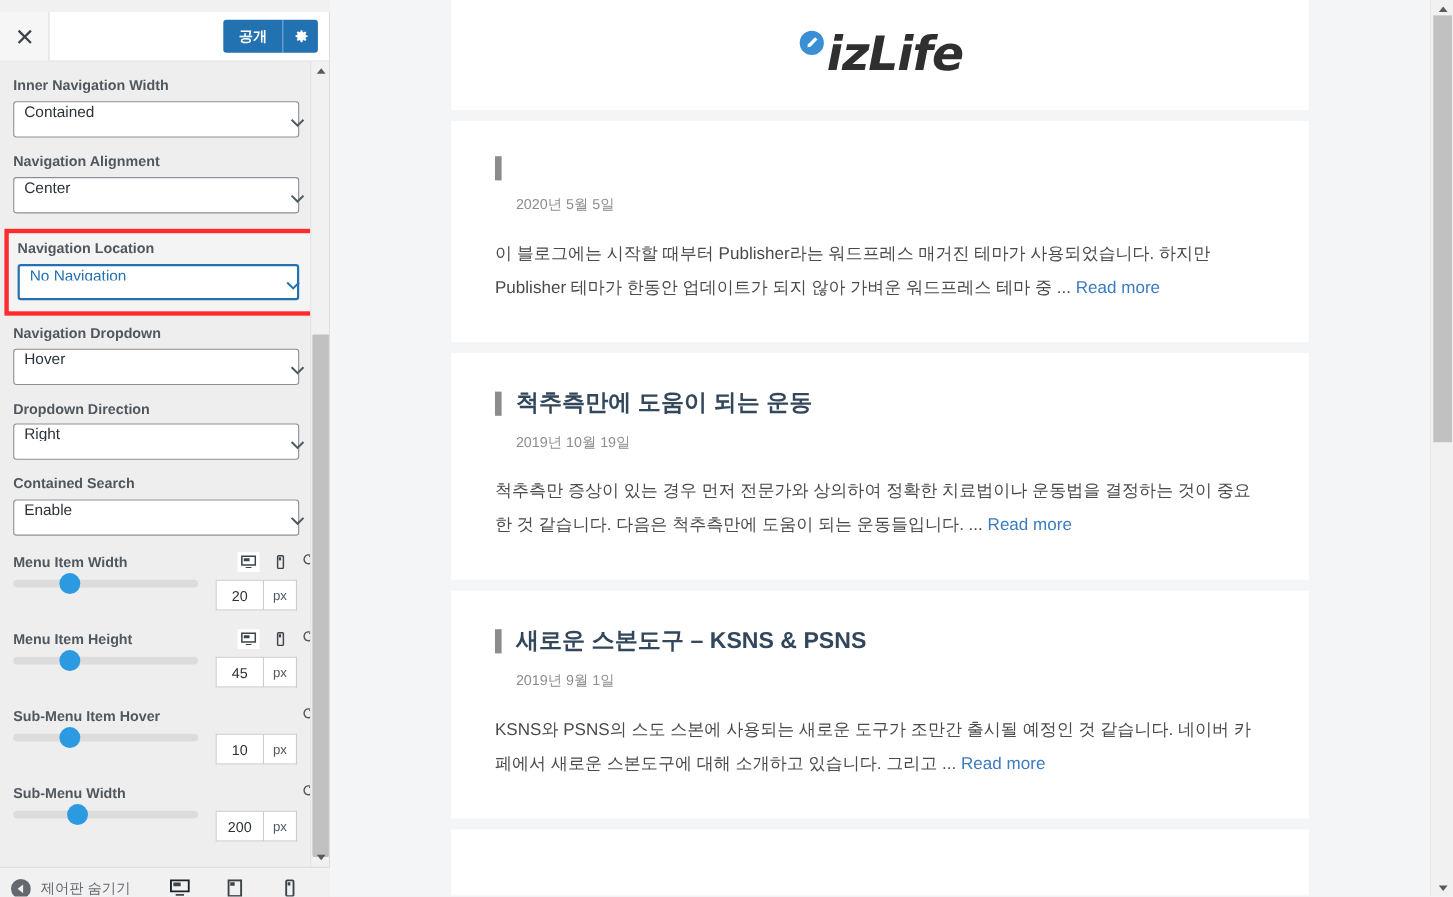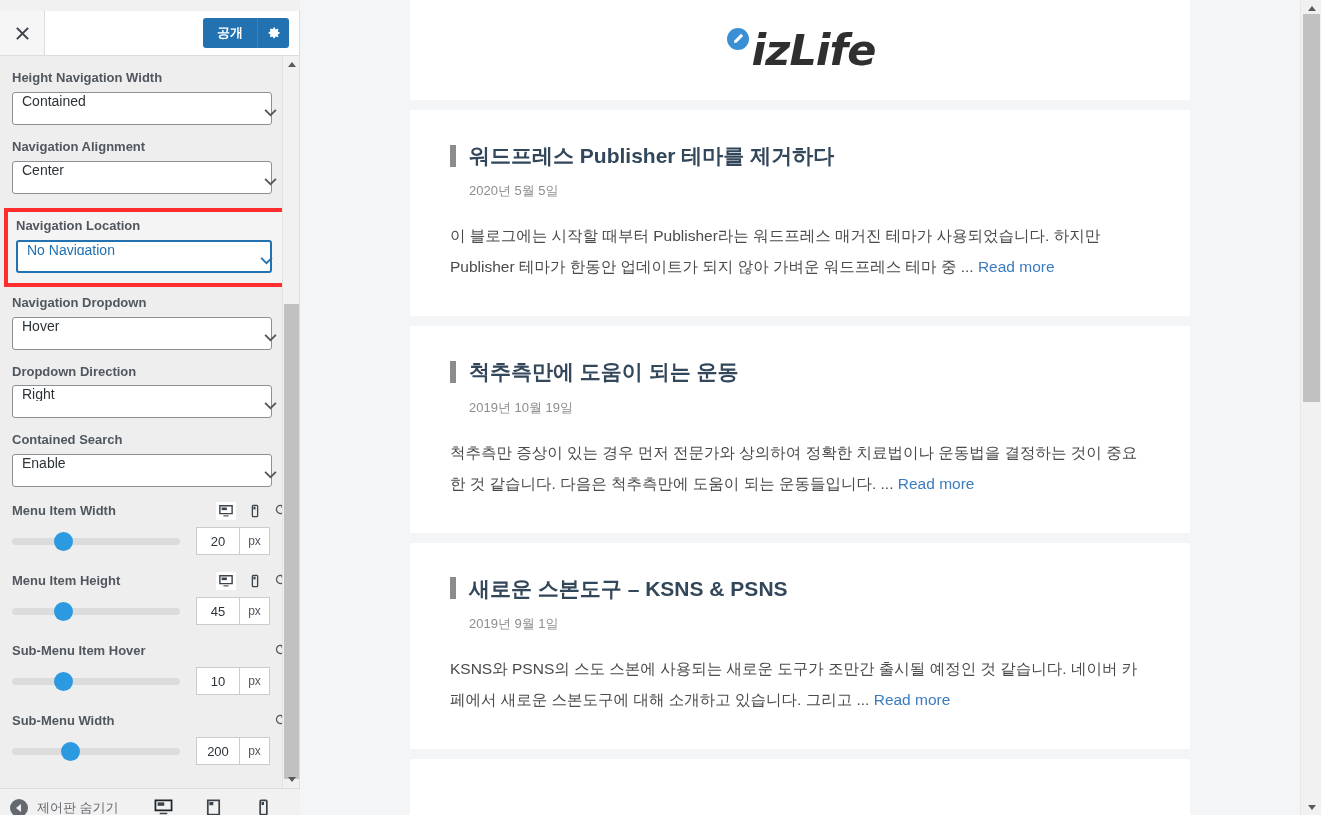--- a/index.html
+++ b/index.html
@@ -115,21 +115,21 @@
   .dev-ico {
     width: 20px; height: 18px;
     display: flex; align-items: center; justify-content: center;
     cursor: pointer;
   }
   .dev-ico.active { background: #fff; }
   .dev-ico svg { width: 14px; height: 14px; fill: #3c434a; }
   .reset-ico { cursor: pointer; }
   .reset-ico svg { width: 13px; height: 13px; fill: none; stroke: #50575e; stroke-width: 1.6; }
 
-  .slider-row { display: flex; align-items: center; }
+  .slider-row { display: flex; }
   .track {
     position: relative;
     width: 168px; height: 7px;
     background: #dcdcdc; border-radius: 4px;
     margin-right: 16px;
   }
   .thumb {
     position: absolute; top: -6px;
     width: 19px; height: 19px;
     border-radius: 50%;
@@ -323,21 +323,21 @@
             <path d="M18 11.1v-2.2l-2.1-.4a6 6 0 00-.6-1.4l1.2-1.8-1.6-1.6-1.8 1.2a6 6 0 00-1.4-.6L11.3 2H9.1l-.4 2.1a6 6 0 00-1.4.6L5.5 3.5 3.9 5.1l1.2 1.8a6 6 0 00-.6 1.4L2.4 8.7v2.2l2.1.4c.14.5.35.97.6 1.4l-1.2 1.8 1.6 1.6 1.8-1.2c.43.25.9.46 1.4.6l.4 2.1h2.2l.4-2.1c.5-.14.97-.35 1.4-.6l1.8 1.2 1.6-1.6-1.2-1.8c.25-.43.46-.9.6-1.4l2.1-.4z"></path>
           </svg>
         </button>
       </div>
     </div>
 
     <div id="controls-scroll">
       <div id="controls-inner">
 
         <div class="ctrl">
-          <label class="ctrl-label">Height Navigation Width</label>
+          <label class="ctrl-label">Inner Navigation Width</label>
           <div class="sel-wrap">
             <select class="ctrl-select">
               <option>Contained</option>
             </select>
             <span class="sel-arrow">
               <svg viewBox="0 0 14 10">
                   <path d="M1 2 L7 8 L13 2"></path>
                 </svg>
             </span>
           </div>
@@ -578,21 +578,20 @@
                   <path d="M14.3 2.6l3.1 3.1-9.2 9.2-4 .9.9-4 9.2-9.2z"></path>
                 </svg>
             </span>
             <span id="logo-text">izLife</span>
           </div>
         </header>
 
         <article class="post-card">
           <h2 class="post-title">
             <span class="title-bar"></span>
-            <span>워드프레스 Publisher 테마를 제거하다</span>
           </h2>
           <div class="post-date">2020년 5월 5일</div>
           <p class="post-excerpt"><span>이 블로그에는 시작할 때부터 Publisher라는 워드프레스 매거진 테마가 사용되었습니다. 하지만 Publisher 테마가 한동안 업데이트가 되지 않아 가벼운 워드프레스 테마 중 ... </span><a class="read-more">Read more</a></p>
         </article>
 
         <article class="post-card">
           <h2 class="post-title">
             <span class="title-bar"></span>
             <span>척추측만에 도움이 되는 운동</span>
           </h2>

